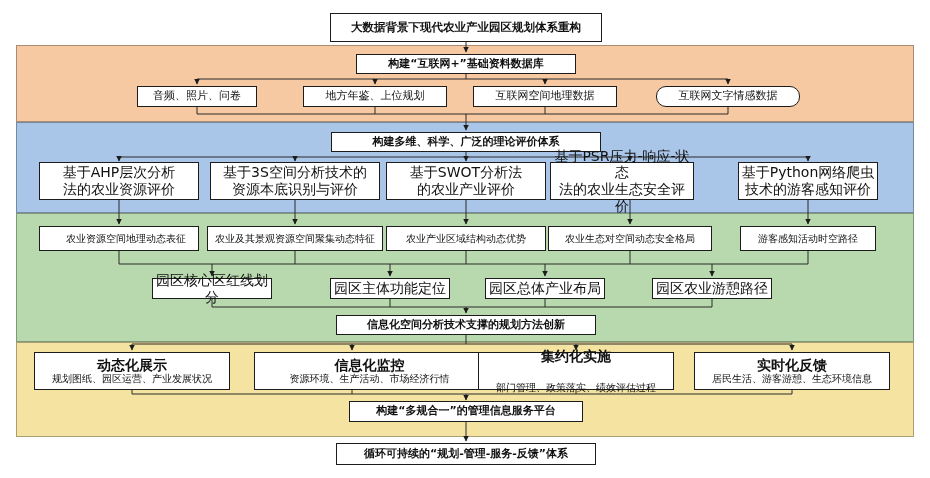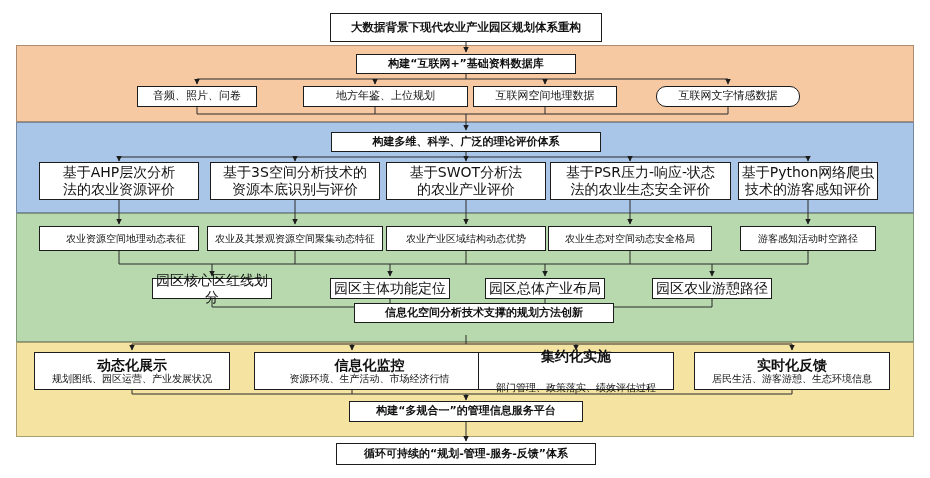--- a/index.html
+++ b/index.html
@@ -98,59 +98,59 @@
     <line x1="132" y1="394" x2="792" y2="394"></line>
     <line x1="466" y1="394" x2="466" y2="400" marker-end="url(#arrow)"></line>
 
     <line x1="466" y1="422" x2="466" y2="441" marker-end="url(#arrow)"></line>
   </svg>
 
   <div class="box bold" style="left:330px;top:13px;width:272px;height:29px;font-size:11.5px;">大数据背景下现代农业产业园区规划体系重构</div>
 
   <div class="box bold" style="left:356px;top:54px;width:220px;height:20px;">构建“互联网+”基础资料数据库</div>
   <div class="box" style="left:137px;top:86px;width:120px;height:21px;">音频、照片、问卷</div>
-  <div class="box" style="left:303px;top:86px;width:165px;height:21px;">地方年鉴、上位规划</div>
+  <div class="box" style="left:303px;top:86px;width:144px;height:21px;">地方年鉴、上位规划</div>
   <div class="box" style="left:473px;top:86px;width:144px;height:21px;">互联网空间地理数据</div>
   <div class="box" style="left:656px;top:86px;width:144px;height:21px;border-radius:10px;">互联网文字情感数据</div>
 
   <div class="box bold" style="left:331px;top:132px;width:270px;height:20px;">构建多维、科学、广泛的理论评价体系</div>
 
   <div class="box fs105" style="left:39px;top:162px;width:160px;height:38px;">
     <span>基于AHP层次分析</span>
     <span>法的农业资源评价</span>
   </div>
   <div class="box fs105" style="left:210px;top:162px;width:170px;height:38px;">
     <span>基于3S空间分析技术的</span>
     <span>资源本底识别与评价</span>
   </div>
   <div class="box fs105" style="left:386px;top:162px;width:160px;height:38px;">
     <span>基于SWOT分析法</span>
     <span>的农业产业评价</span>
   </div>
-  <div class="box fs105" style="left:550px;top:162px;width:181px;height:38px;">
+  <div class="box fs105" style="left:550px;top:162px;width:144px;height:38px;">
     <span>基于PSR压力-响应-状态</span>
     <span>法的农业生态安全评价</span>
   </div>
   <div class="box fs105" style="left:738px;top:162px;width:140px;height:38px;">
     <span>基于Python网络爬虫</span>
     <span>技术的游客感知评价</span>
   </div>
 
   <div class="box fs10" style="left:39px;top:226px;width:160px;height:25px;padding-left:16px;">农业资源空间地理动态表征</div>
   <div class="box fs10" style="left:207px;top:226px;width:176px;height:25px;">农业及其景观资源空间聚集动态特征</div>
   <div class="box fs10" style="left:386px;top:226px;width:160px;height:25px;">农业产业区域结构动态优势</div>
   <div class="box fs10" style="left:548px;top:226px;width:164px;height:25px;">农业生态对空间动态安全格局</div>
   <div class="box fs10" style="left:740px;top:226px;width:136px;height:25px;">游客感知活动时空路径</div>
 
   <div class="box fs105" style="left:152px;top:278px;width:120px;height:21px;">园区核心区红线划分</div>
   <div class="box fs105" style="left:330px;top:278px;width:120px;height:21px;">园区主体功能定位</div>
   <div class="box fs105" style="left:485px;top:278px;width:120px;height:21px;">园区总体产业布局</div>
   <div class="box fs105" style="left:652px;top:278px;width:120px;height:21px;">园区农业游憩路径</div>
 
-  <div class="box bold" style="left:336px;top:303px;width:260px;height:20px;margin-left:18px;">信息化空间分析技术支撑的规划方法创新</div>
+  <div class="box bold" style="left:336px;top:315px;width:260px;height:20px;">信息化空间分析技术支撑的规划方法创新</div>
 
   <div class="box" style="left:34px;top:352px;width:196px;height:38px;">
     <span class="bold fs105">动态化展示</span>
     <span class="detail">规划图纸、园区运营、产业发展状况</span>
   </div>
   <div class="box" style="left:254px;top:352px;width:231px;height:38px;">
     <span class="bold fs105">信息化监控</span>
     <span class="detail">资源环境、生产活动、市场经济行情</span>
   </div>
   <div class="box" style="left:478px;top:352px;width:196px;height:38px;gap:18px;">

